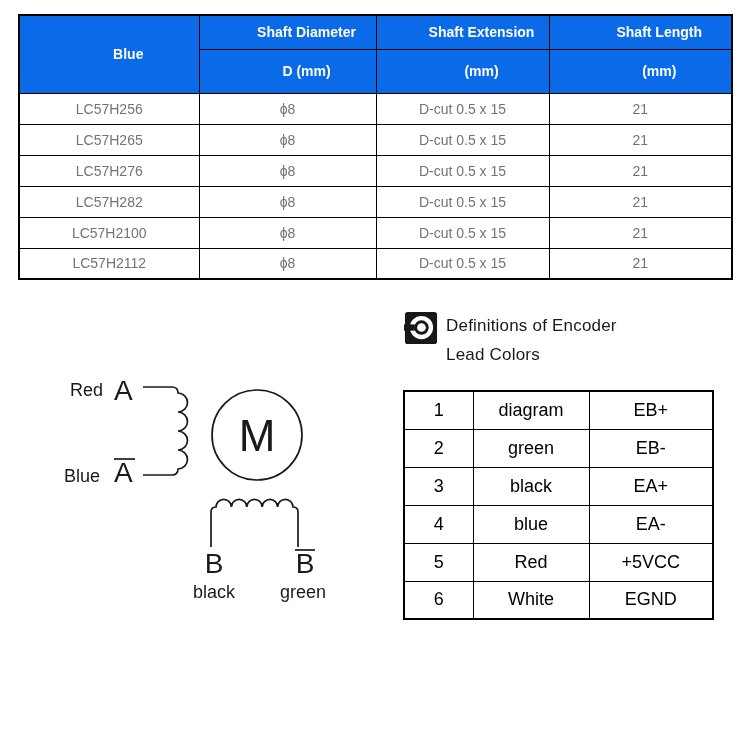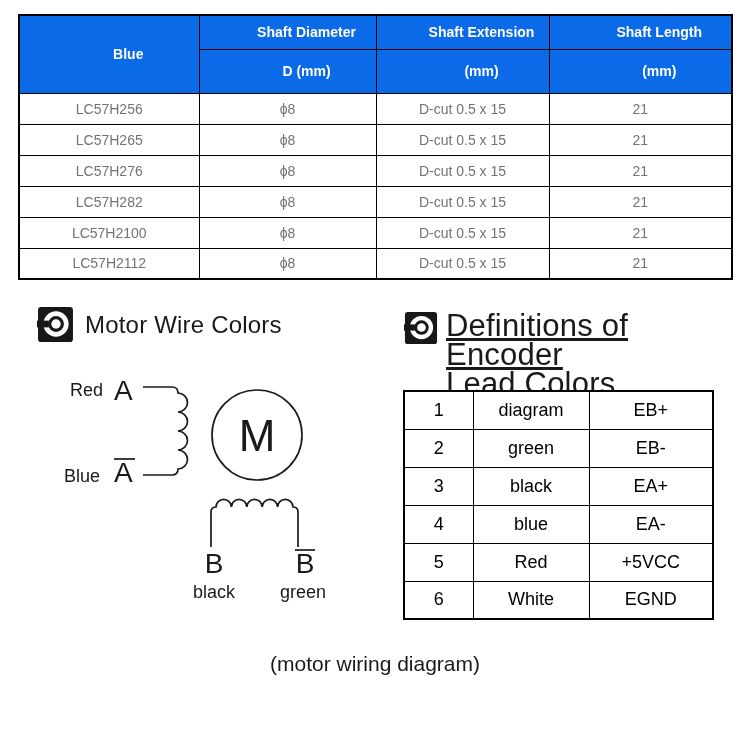--- a/index.html
+++ b/index.html
@@ -22,21 +22,21 @@
   .spec-table .hdr td{background:var(--header-blue);color:var(--header-text);font-weight:bold;padding-left:38px;}
   .spec-table .hdr1 td{height:34px;}
   .spec-table .hdr2 td{height:44px;}
   .spec-table .datarow td{height:31px;background:#fff;}
 
   
   .section-heading{position:absolute;display:flex;align-items:center;gap:11px;}
   .heading-motor{left:37px;top:306px;}
   .heading-encoder{left:404px;top:311px;align-items:flex-start;gap:8px;}
   .section-title{font-size:24px;color:#1a1a1a;letter-spacing:0.2px;}
-  .heading-encoder .section-title{font-size:31px;line-height:29px;text-decoration:underline;}
+  .heading-encoder .section-title{font-size:17px;line-height:29px;}
   .marker-icon{flex:0 0 auto;display:block;}
 
   
   .motor-diagram{position:absolute;left:42px;top:372px;}
   .motor-diagram path,.motor-diagram circle,.motor-diagram line{fill:none;stroke:#1a1a1a;stroke-width:1.7;}
   .motor-diagram text{fill:#1a1a1a;stroke:none;}
   .t-small{font-size:18px;}
   .t-phase{font-size:28px;}
   .t-motor{font-size:44px;}
 
@@ -105,29 +105,20 @@
       </tr>
       <tr class="datarow">
         <td>LC57H2112</td>
         <td>ϕ8</td>
         <td>D-cut 0.5 x 15</td>
         <td>21</td>
       </tr>
     </tbody>
   </table>
 
-  <div class="section-heading heading-motor">
-    <svg class="marker-icon" width="37" height="37" viewBox="0 0 36 36">
-      <rect x="1" y="1" width="34" height="34" rx="3" fill="#181818"></rect>
-      <circle cx="18.5" cy="17.5" r="10" fill="none" stroke="#ffffff" stroke-width="4.6"></circle>
-      <rect x="0" y="14.2" width="11.5" height="6.6" fill="#181818"></rect>
-      <circle cx="18.5" cy="17.5" r="4.6" fill="#ffffff"></circle>
-    </svg>
-    <div class="section-title">Motor Wire Colors</div>
-  </div>
 
   <div class="section-heading heading-encoder">
     <svg class="marker-icon" width="34" height="34" viewBox="0 0 36 36">
       <rect x="1" y="1" width="34" height="34" rx="3" fill="#181818"></rect>
       <circle cx="18.5" cy="17.5" r="10" fill="none" stroke="#ffffff" stroke-width="4.6"></circle>
       <rect x="0" y="14.2" width="11.5" height="6.6" fill="#181818"></rect>
       <circle cx="18.5" cy="17.5" r="4.6" fill="#ffffff"></circle>
     </svg>
     <div class="section-title">
       <div>Definitions of Encoder</div>
@@ -201,15 +192,14 @@
         <td>+5VCC</td>
       </tr>
       <tr>
         <td>6</td>
         <td>White</td>
         <td>EGND</td>
       </tr>
     </tbody>
   </table>
 
-  <div class="caption">(motor wiring diagram)</div>
 
 </div>
 
 </body></html>

